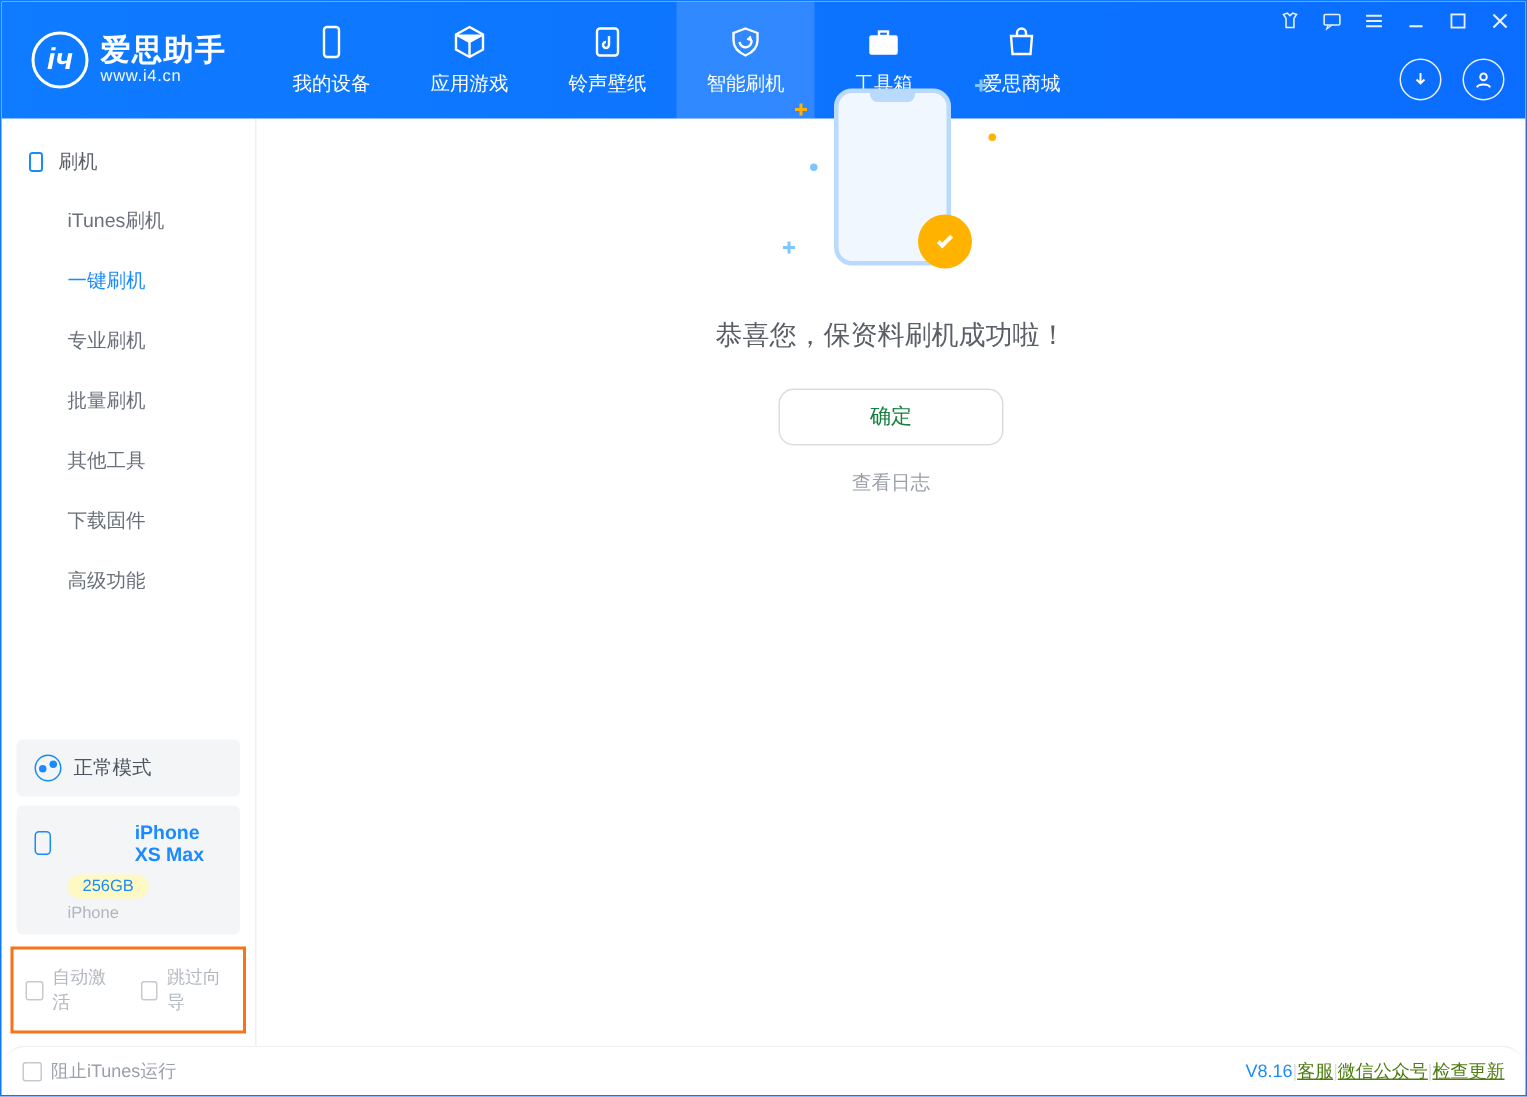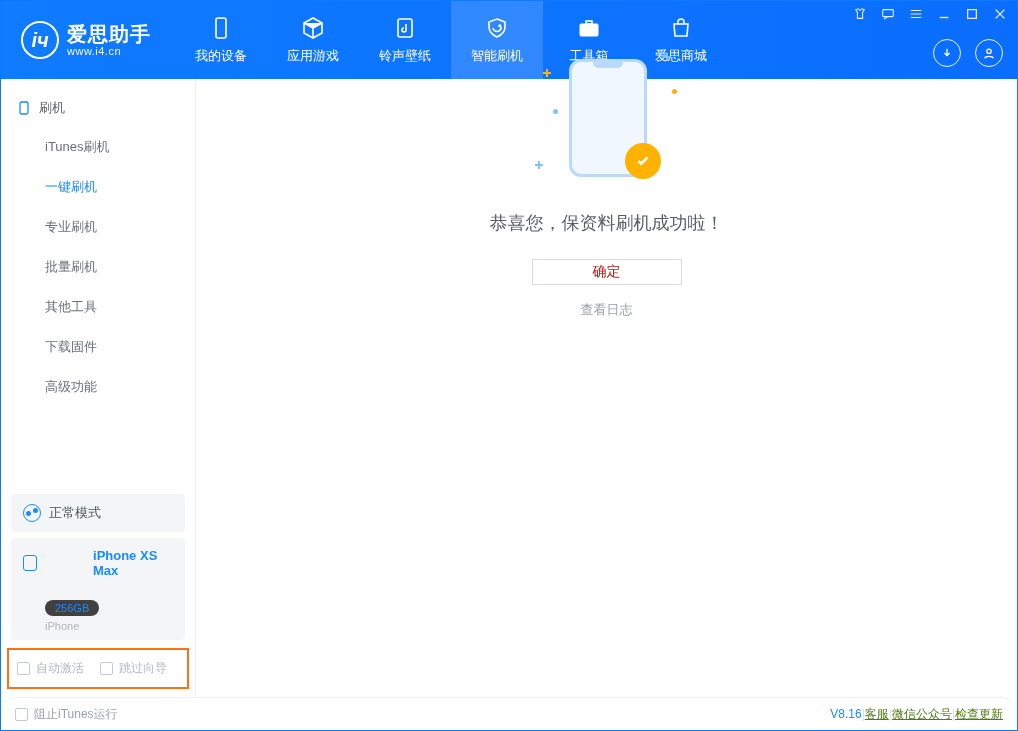--- a/index.html
+++ b/index.html
@@ -18,40 +18,40 @@
 .nav-tab .icon { width: 26px; height: 26px; display: flex; align-items: center; justify-content: center; }
 .nav-tab svg { width: 24px; height: 24px; fill: #fff; stroke: #fff; }
 
 .win-controls { position: absolute; right: 10px; top: 6px; display: flex; gap: 14px; align-items: center; }
 .win-controls .wc { width: 14px; height: 14px; opacity: .9; cursor: pointer; }
 .header-right { position: absolute; right: 14px; bottom: 12px; display: flex; gap: 14px; align-items: center; }
 .circ-btn { width: 28px; height: 28px; border: 1.5px solid rgba(255,255,255,.9); border-radius: 50%; display: flex; align-items: center; justify-content: center; cursor: pointer; }
 .circ-btn svg { width: 14px; height: 14px; stroke: #fff; fill: none; }
 
 .body-row { display: flex; height: calc(100% - 78px - 33px); }
-.sidebar { width: 195px; border-right: 1px solid #eef0f2; display: flex; flex-direction: column; }
+.sidebar { width: 170px; border-right: 1px solid #eef0f2; display: flex; flex-direction: column; }
 .side-top { flex: 1; overflow: auto; padding-top: 10px; }
 .side-group-hdr { display: flex; align-items: center; gap: 8px; padding: 10px 16px; color: #5a5f66; font-size: 13px; cursor: pointer; }
 .side-group-hdr .gicon { width: 14px; height: 14px; display: flex; align-items: center; justify-content: center; }
 .side-item { padding: 11px 16px 11px 44px; color: #6a707a; font-size: 13px; cursor: pointer; }
 .side-item.active { color: #1a8bff; }
 
 .side-bottom { padding: 0; }
 .mode-box, .device-box { margin: 6px 10px; background: #f3f5f7; border-radius: 4px; padding: 10px 12px; }
 .mode-box { display: flex; align-items: center; gap: 8px; color: #4c5560; font-size: 13px; }
 .mode-icon { width: 18px; height: 18px; border: 1.5px solid #1a8bff; border-radius: 50%; position: relative; }
 .mode-icon::before, .mode-icon::after { content: ""; position: absolute; width: 5px; height: 5px; background: #1a8bff; border-radius: 50%; }
 .mode-icon::before { left: 2px; top: 6px; }
 .mode-icon::after { right: 2px; top: 3px; }
 
 .device-box { padding: 10px 12px 8px; }
 .dev-row1 { display: flex; align-items: center; gap: 8px; }
 .dev-phone-icon { width: 16px; height: 16px; border: 1.5px solid #1a8bff; border-radius: 3px; position: relative; }
 .dev-name { color: #1a8bff; font-weight: 600; font-size: 13px; margin-left: 48px; }
-.dev-capacity { display: inline-block; margin-top: 22px; margin-left: 22px; background: #404040; color: #1a8bff; font-size: 11px; padding: 2px 10px; border-radius: 10px; }
+.dev-capacity { display: inline-block; margin-top: 6px; margin-left: 22px; background: #fef9c3; color: #1a8bff; font-size: 11px; padding: 2px 10px; border-radius: 10px; }
 .dev-type { color: #b1b6bd; font-size: 11px; margin: 4px 0 0 22px; }
 
 .opt-row { border: 2px solid #f97316; margin: 8px 6px; padding: 10px 8px; display: flex; gap: 16px; align-items: center; }
 .chk { display: flex; align-items: center; gap: 6px; color: #b3b8bf; font-size: 12px; cursor: pointer; }
 .chk-box { width: 13px; height: 13px; border: 1px solid #c5cad0; border-radius: 2px; }
 
 .main { flex: 1; position: relative; display: flex; flex-direction: column; align-items: center; }
 .success-illus { width: 180px; height: 140px; position: relative; margin-top: -30px; }
 .phone-shape { position: absolute; left: 52px; top: 10px; width: 78px; height: 118px; border: 3px solid #b9dafd; border-radius: 12px; background: #f1f7fe; }
 .phone-notch { position: absolute; left: 76px; top: 13px; width: 30px; height: 6px; background: #b9dafd; border-radius: 0 0 5px 5px; }
@@ -62,21 +62,21 @@
 .sparkle::before { left: 3px; top: 0; width: 2px; height: 8px; }
 .sparkle::after { left: 0; top: 3px; width: 8px; height: 2px; }
 .sp1 { left: 26px; top: 20px; } .sp1::before,.sp1::after{background:#ffb300;}
 .sp2 { right: 26px; top: 4px; }
 .sp3 { left: 18px; bottom: 20px; }
 .dot { position: absolute; width: 5px; height: 5px; border-radius: 50%; }
 .d1 { background:#ffb300; right: 20px; top: 40px; }
 .d2 { background:#7cc5ff; left: 36px; top: 60px; }
 
 .succ-title { color: #5a5f66; font-size: 18px; margin: 22px 0 24px; }
-.ok-btn { width: 150px; height: 26px; border: 1px solid #d9dde1; background: #fff; color: #b91c1c; font-size: 14px; border-radius: 0; cursor: pointer; }
+.ok-btn { width: 150px; height: 38px; border: 1px solid #d9dde1; background: #fff; color: #15803d; font-size: 14px; border-radius: 10px; cursor: pointer; }
 .log-link { color: #9aa0a8; font-size: 13px; margin-top: 16px; cursor: pointer; }
 
 .statusbar { height: 33px; border-top: 1px solid #eef0f2; display: flex; align-items: center; padding: 0 14px; font-size: 12px; color: #9aa0a8; border-radius: 16px; }
 .statusbar .chk { color: #9aa0a8; }
 .sb-right { margin-left: auto; display: flex; align-items: center; gap: 0; }
 .sb-sep { color: #d9dde1; }
 .sb-link { color: #4d7c0f; cursor: pointer; text-decoration: underline; }
 .version { color: #1a8bff; }
 </style>
 </head>

